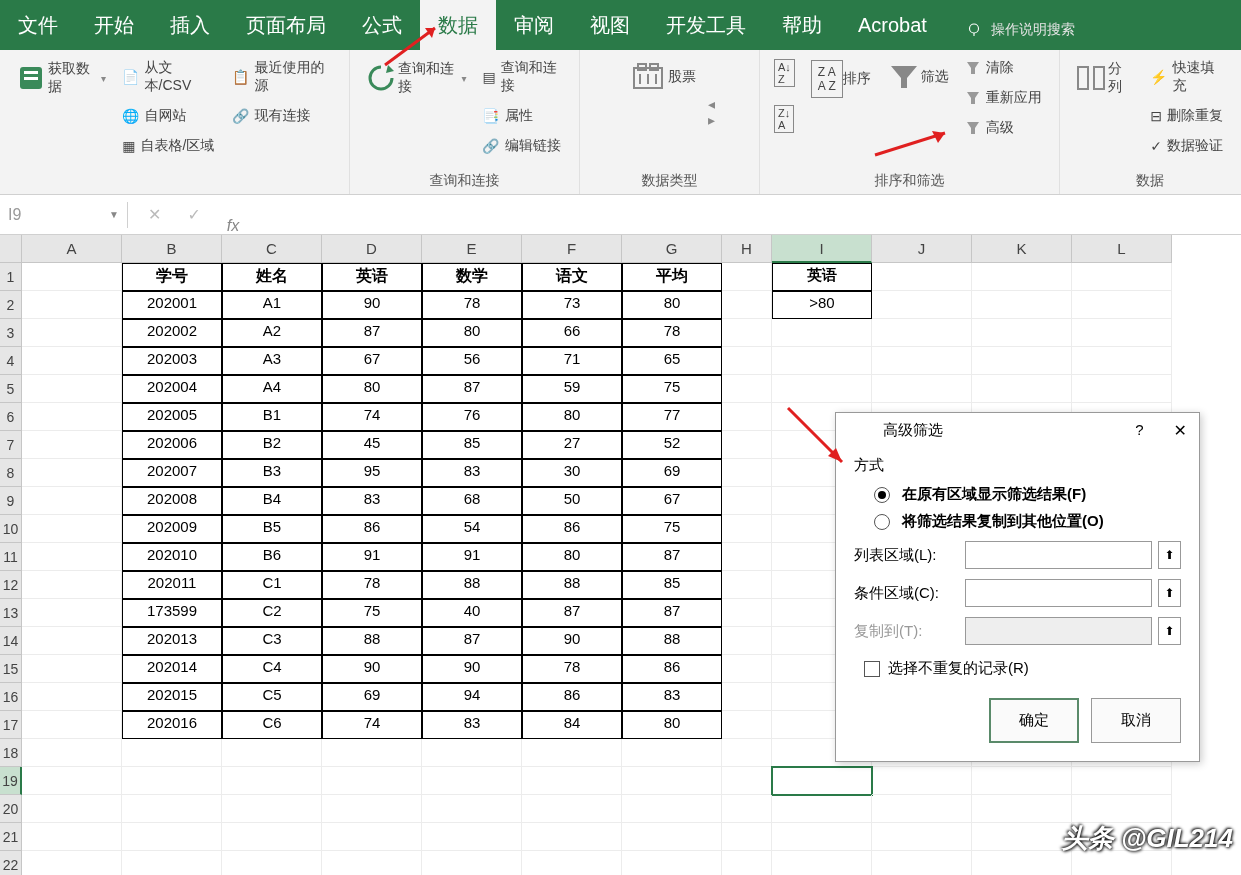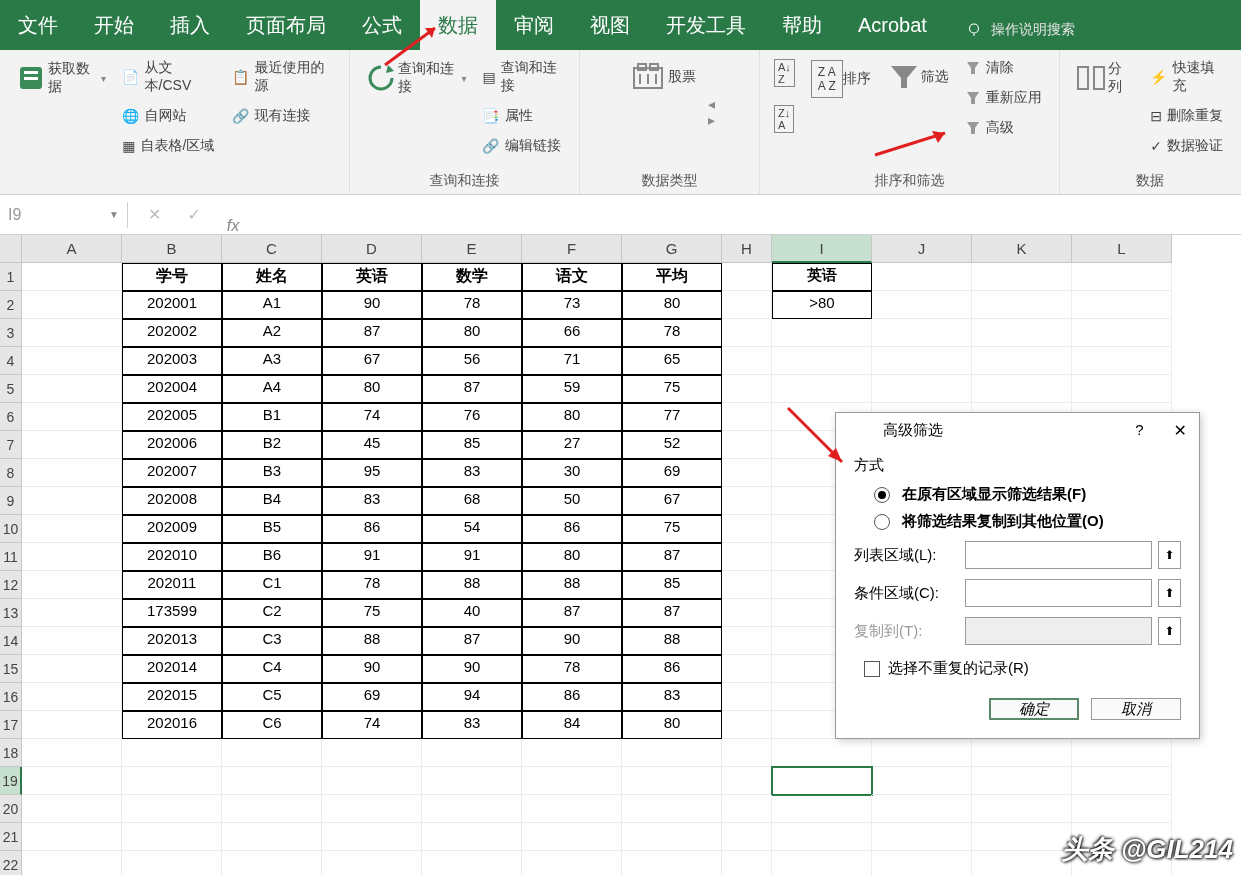--- a/index.html
+++ b/index.html
@@ -55,29 +55,29 @@
 .radio.checked::after { content:""; width:8px; height:8px; border-radius:50%; background:#000; display:block; }
 .field-row { display: flex; align-items: center; margin: 10px 0; gap: 6px; }
 .field-label { width: 110px; }
 .field-label.disabled { color:#999; }
 .field-input { flex: 1; border: 1px solid #999; height: 28px; padding: 2px 4px; }
 .field-input.disabled { background:#eee; }
 .field-pick { width: 24px; height: 28px; border: 1px solid #999; display:flex; align-items:center; justify-content:center; font-size:12px;}
 .check-row { display:flex; align-items:center; gap:8px; margin:14px 0 20px 10px;}
 .checkbox { width:16px; height:16px; border:1px solid #555; }
 .dialog-buttons { display:flex; justify-content:flex-end; gap:12px; }
-.dlg-btn { width:90px; height:22px; border:1px solid #999; background:#fafafa; display:flex; align-items:center; justify-content:center;font-style:italic; }
+.dlg-btn { width:90px; height:45px; border:1px solid #999; background:#fafafa; display:flex; align-items:center; justify-content:center; }
 .dlg-btn.primary { border:2px solid #5a8a6a; }
 
 
 .arrow { position:absolute; pointer-events:none; }
 .arrow-line { stroke:#e02020; stroke-width:3; fill:none;}
 .arrow-head { fill:#e02020; }
 
-.watermark { position:absolute; right:8px; bottom:8px; color:#fff; font-weight:bold; font-size:26px; font-style:italic; text-shadow: 1px 1px 3px #000, -1px -1px 3px #000; }
+.watermark { position:absolute; right:8px; bottom:19px; color:#fff; font-weight:bold; font-size:26px; font-style:italic; text-shadow: 1px 1px 3px #000, -1px -1px 3px #000; }
 </style>
 </head>
 <body>
 
 <div class="tabs">
   <div class="tab">文件</div>
   <div class="tab">开始</div>
   <div class="tab">插入</div>
   <div class="tab">页面布局</div>
   <div class="tab">公式</div>

